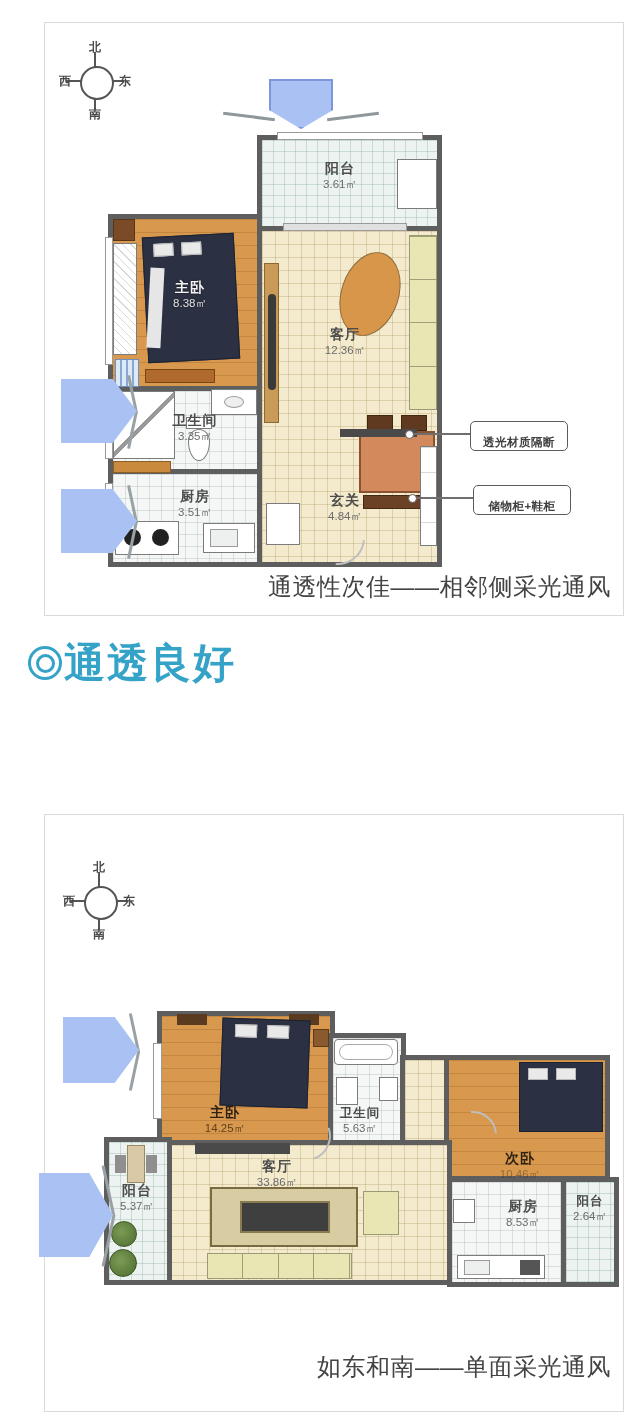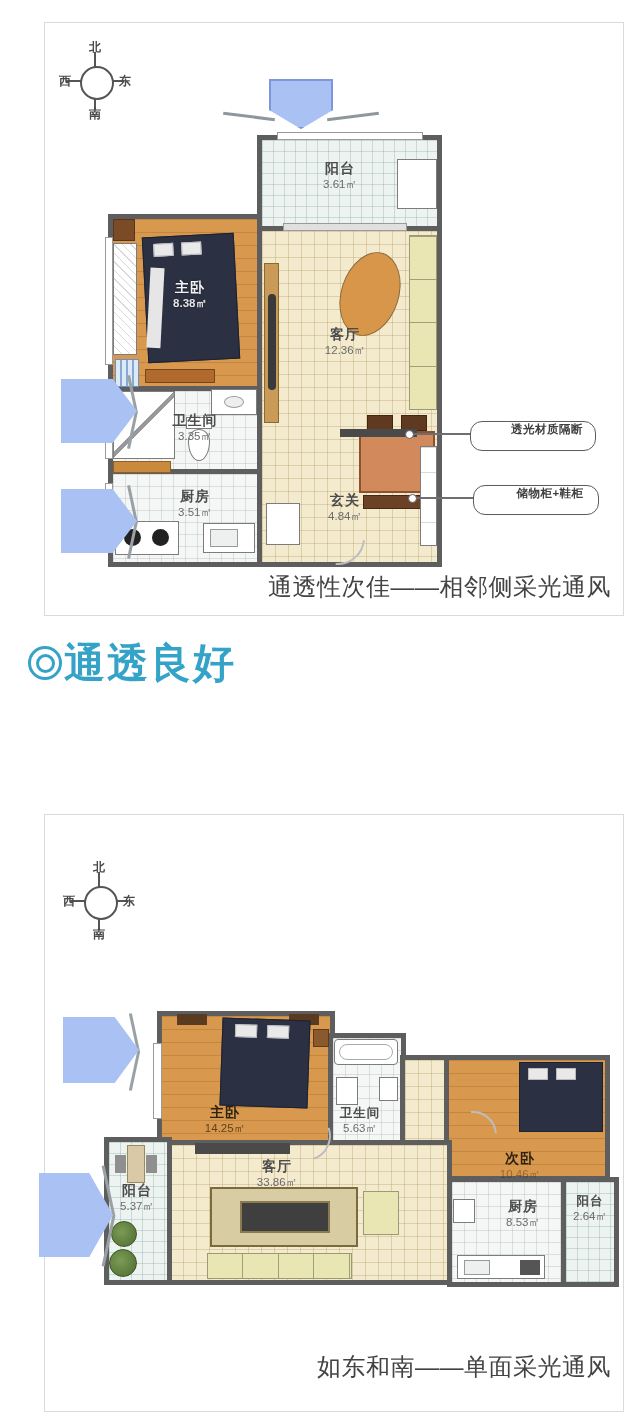--- a/index.html
+++ b/index.html
@@ -38,27 +38,27 @@
   .win{position:absolute;background:#fff;border:1px solid #9a9a9a;box-sizing:border-box;z-index:2;}
   .hatch{background:repeating-linear-gradient(45deg,#ffffff 0 5px,#d9d9d9 5px 6px);}
   .bed{background:#2b3042;border:1px solid #1d2230;}
   .pillow{position:absolute;background:#e9e9e9;border:1px solid #b9b9b9;box-sizing:border-box;}
   .sofa{background:#e9e6b4;border:1.5px solid #9a9a74;}
 
   .rlabel{position:absolute;text-align:center;line-height:1.3;z-index:5;}
   .rlabel .nm{display:block;font-weight:bold;font-size:14px;color:#4c4c4c;letter-spacing:1px;}
   .rlabel .ar{display:block;font-size:11.5px;color:#6b6b6b;}
   .rlabel.onbed .nm{color:#f2f2f2;text-shadow:0 0 2px rgba(0,0,0,.55);}
-  .rlabel.onbed .ar{color:#e3e3e3;text-shadow:0 0 2px rgba(0,0,0,.55);font-weight:bold;}
+  .rlabel.onbed .ar{color:#e3e3e3;text-shadow:0 0 2px rgba(0,0,0,.55);}
   .rlabel.onwood .nm{color:#2e2213;}
   .rlabel.onwood .ar{color:rgba(50,35,12,.75);}
   .rlabel.soft .ar{opacity:.55;}
 
   
-  .callout{position:absolute;background:#fff;border:1.5px solid #5c5c5c;border-radius:12px;font-size:11.5px;font-weight:bold;color:#404040;display:flex;align-items:flex-start;justify-content:center;z-index:7;letter-spacing:.5px;padding-left:28px;}
+  .callout{position:absolute;background:#fff;border:1.5px solid #5c5c5c;border-radius:5px;font-size:11.5px;font-weight:bold;color:#404040;display:flex;align-items:flex-end;justify-content:center;z-index:7;letter-spacing:.5px;}
   .leader{position:absolute;height:2px;background:#6e6e6e;z-index:6;}
   .dot{position:absolute;width:9px;height:9px;border:1.5px solid #5c5c5c;border-radius:50%;background:#fff;z-index:7;box-sizing:border-box;}
 
   .caption{position:absolute;right:12px;font-size:24px;color:#434343;letter-spacing:.5px;z-index:8;}
 
   
   #article{position:absolute;left:28px;top:636px;width:586px;}
   .head-row{display:flex;align-items:center;gap:2px;height:54px;}
   .ring-icon{width:34px;height:34px;border:3.5px solid #35a3c7;border-radius:50%;position:relative;box-sizing:border-box;flex:0 0 auto;}
   .ring-icon::after{content:"";position:absolute;left:50%;top:50%;width:19px;height:19px;margin:-9.5px 0 0 -9.5px;border:3px solid #35a3c7;border-radius:50%;box-sizing:border-box;}

